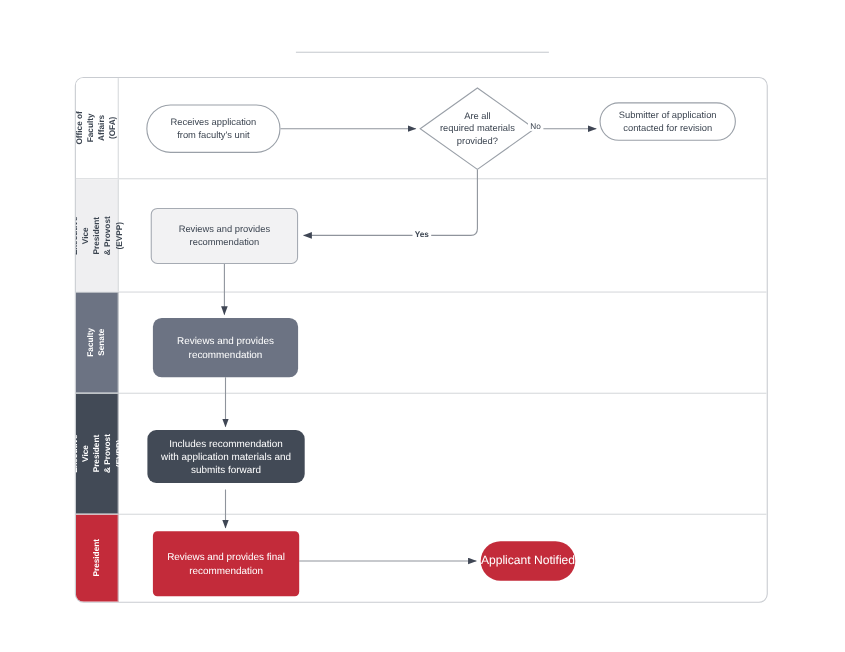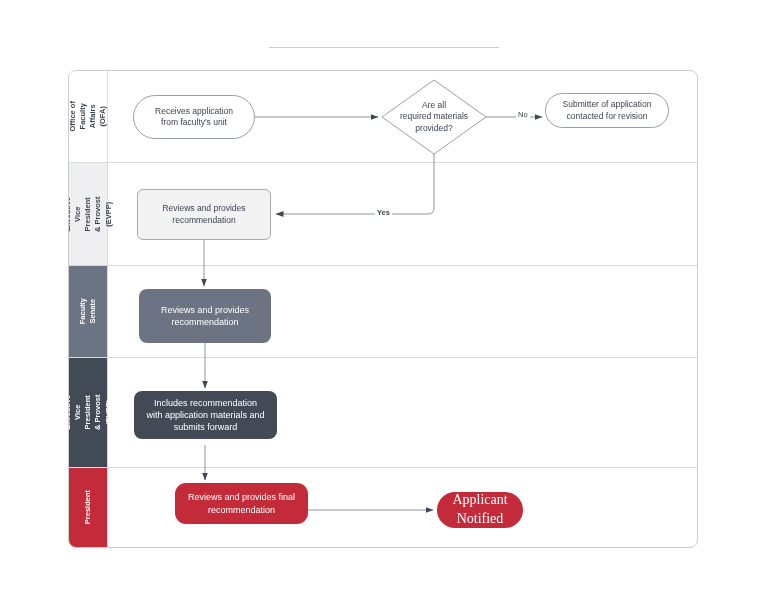--- a/index.html
+++ b/index.html
@@ -62,31 +62,31 @@
     background:#fff; border:1px solid #9aa0a8; border-radius:22px; color:#3b4450; font-size:8.5px; }
   .node-diamond-text { left:389px; top:93px; width:90px; height:48px; color:#3b4450; font-size:8.5px; }
   .node-stadium-2 { left:545px; top:93px; width:124px; height:35px;
     background:#fff; border:1px solid #9aa0a8; border-radius:24px; color:#3b4450; font-size:8.5px; }
   .node-evpp-review { left:137px; top:189px; width:134px; height:51px;
     background:#f2f2f3; border:1px solid #a6abb3; border-radius:6px; color:#3b4450; font-size:8.5px; }
   .node-senate-review { left:139px; top:289px; width:132px; height:54px;
     background:#6c7383; border-radius:8px; color:#ffffff; font-size:9px; }
   .node-evpp-forward { left:134px; top:391px; width:143px; height:48px;
     background:#424a56; border-radius:8px; color:#ffffff; font-size:9px; }
-  .node-president-review { left:139px; top:483px; width:133px; height:41px;
-    background:#c32b3a; border-radius:11px; color:#ffffff; font-size:9px;margin-left:36px; }
+  .node-president-review { left:139px; top:483px; width:133px; height:59px;
+    background:#c32b3a; border-radius:4px; color:#ffffff; font-size:9px; }
   .node-applicant-notified { left:437px; top:492px; width:86px; height:36px;
-    background:#c32b3a; border-radius:18px; color:#ffffff; font-size:14px;font-family:Liberation Serif, serif; }
+    background:#c32b3a; border-radius:18px; color:#ffffff; font-size:11px; }
 
   
   .edge-label {
     position:absolute; background:#ffffff; padding:0 2px;
     font-size:7.5px; color:#3b4450;
   }
-  .lbl-no  { left:516px; top:110px; }
+  .lbl-no  { left:480px; top:110px; }
   .lbl-yes { left:375px; top:208px;font-weight:bold; }
 </style>
 </head>
 <body>
 
 <div class="canvas">
 
   <div class="title-rule"></div>
 
   <div class="frame">

